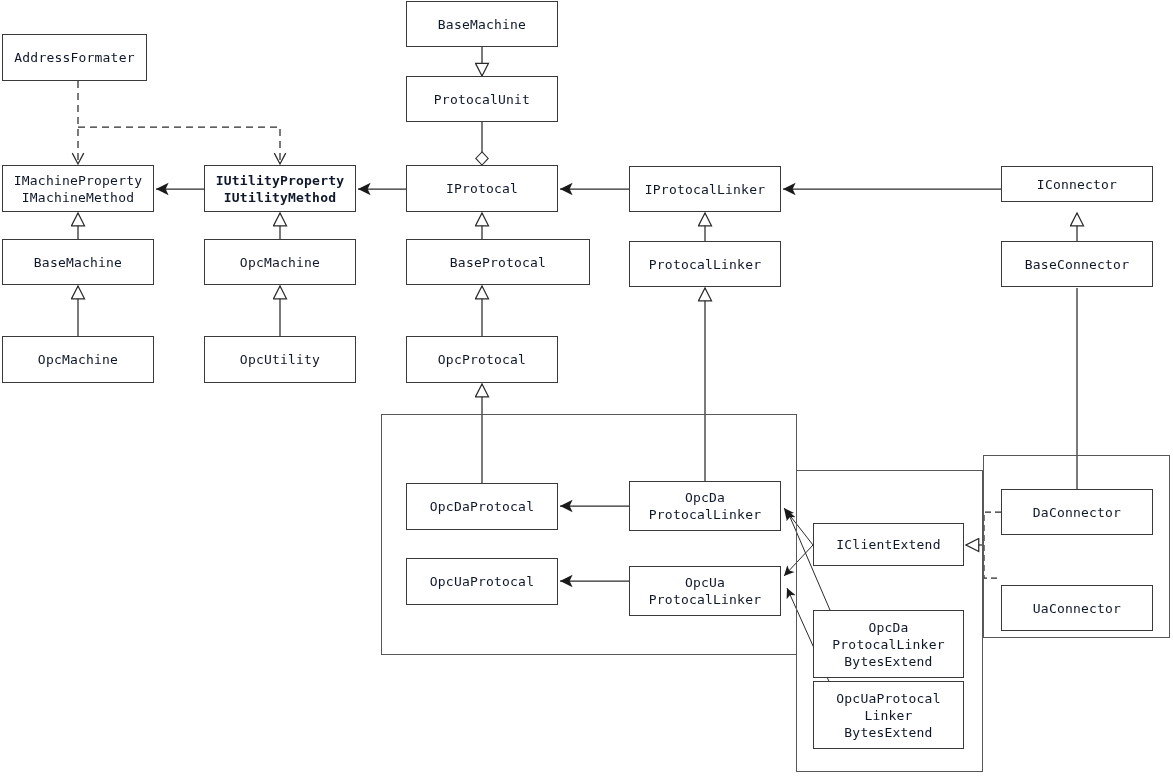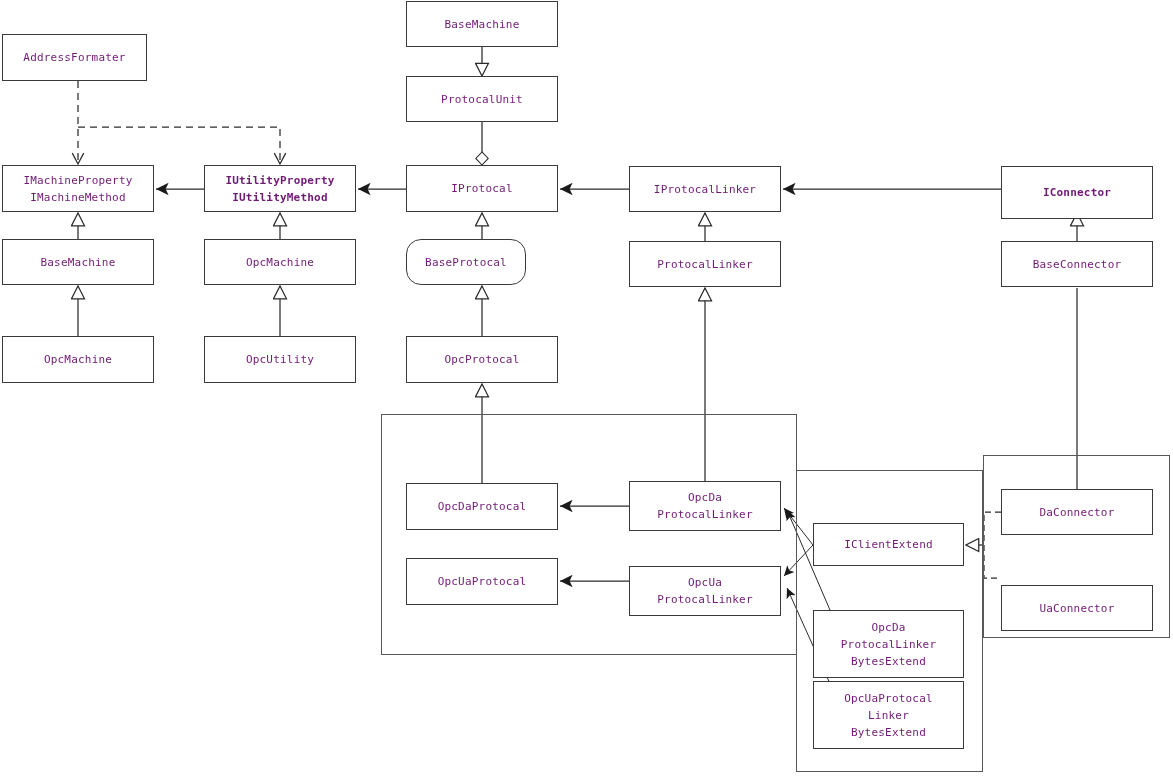--- a/index.html
+++ b/index.html
@@ -27,23 +27,23 @@
   .uml-box {
     position: absolute;
     box-sizing: border-box;
     background: #ffffff;
     border: 1px solid #3a3a3a;
     box-shadow: 0 0 0 0 transparent;
     display: flex;
     align-items: center;
     justify-content: center;
     text-align: center;
-    font-size: 11px;
+    font-size: 13px;
     line-height: 17px;
-    color: #701a75;
+    color: #0f172a;
     white-space: pre-line;
     letter-spacing: 0.2px;
     z-index: 3;
   }
   .uml-frame {
     position: absolute;
     box-sizing: border-box;
     background: transparent;
     border: 1px solid #585858;
     z-index: 1;
@@ -142,27 +142,27 @@
   <div class="uml-box" style="left:2px;   top:165px; width:152px; height:47px;">IMachineProperty
 IMachineMethod</div>
 
   <div class="uml-box" style="left:204px; top:165px; width:152px; height:47px;font-weight:bold;">IUtilityProperty
 IUtilityMethod</div>
 
   <div class="uml-box" style="left:406px; top:165px; width:152px; height:47px;">IProtocal</div>
 
   <div class="uml-box" style="left:629px; top:166px; width:152px; height:46px;">IProtocalLinker</div>
 
-  <div class="uml-box" style="left:1001px; top:166px; width:152px; height:53px;font-weight:bold;">IConnector</div>
+  <div class="uml-box" style="left:1001px; top:166px; width:152px; height:36px;">IConnector</div>
 
   <div class="uml-box" style="left:2px;   top:239px; width:152px; height:46px;">BaseMachine</div>
 
   <div class="uml-box" style="left:204px; top:239px; width:152px; height:46px;">OpcMachine</div>
 
-  <div class="uml-box" style="left:406px; top:239px; width:120px; height:46px;border-radius:15px;">BaseProtocal</div>
+  <div class="uml-box" style="left:406px; top:239px; width:184px; height:46px;">BaseProtocal</div>
 
   <div class="uml-box" style="left:629px; top:241px; width:152px; height:46px;">ProtocalLinker</div>
 
   <div class="uml-box" style="left:1001px; top:241px; width:152px; height:46px;">BaseConnector</div>
 
   <div class="uml-box" style="left:2px;   top:336px; width:152px; height:47px;">OpcMachine</div>
 
   <div class="uml-box" style="left:204px; top:336px; width:152px; height:47px;">OpcUtility</div>
 
   <div class="uml-box" style="left:406px; top:336px; width:152px; height:47px;">OpcProtocal</div>

